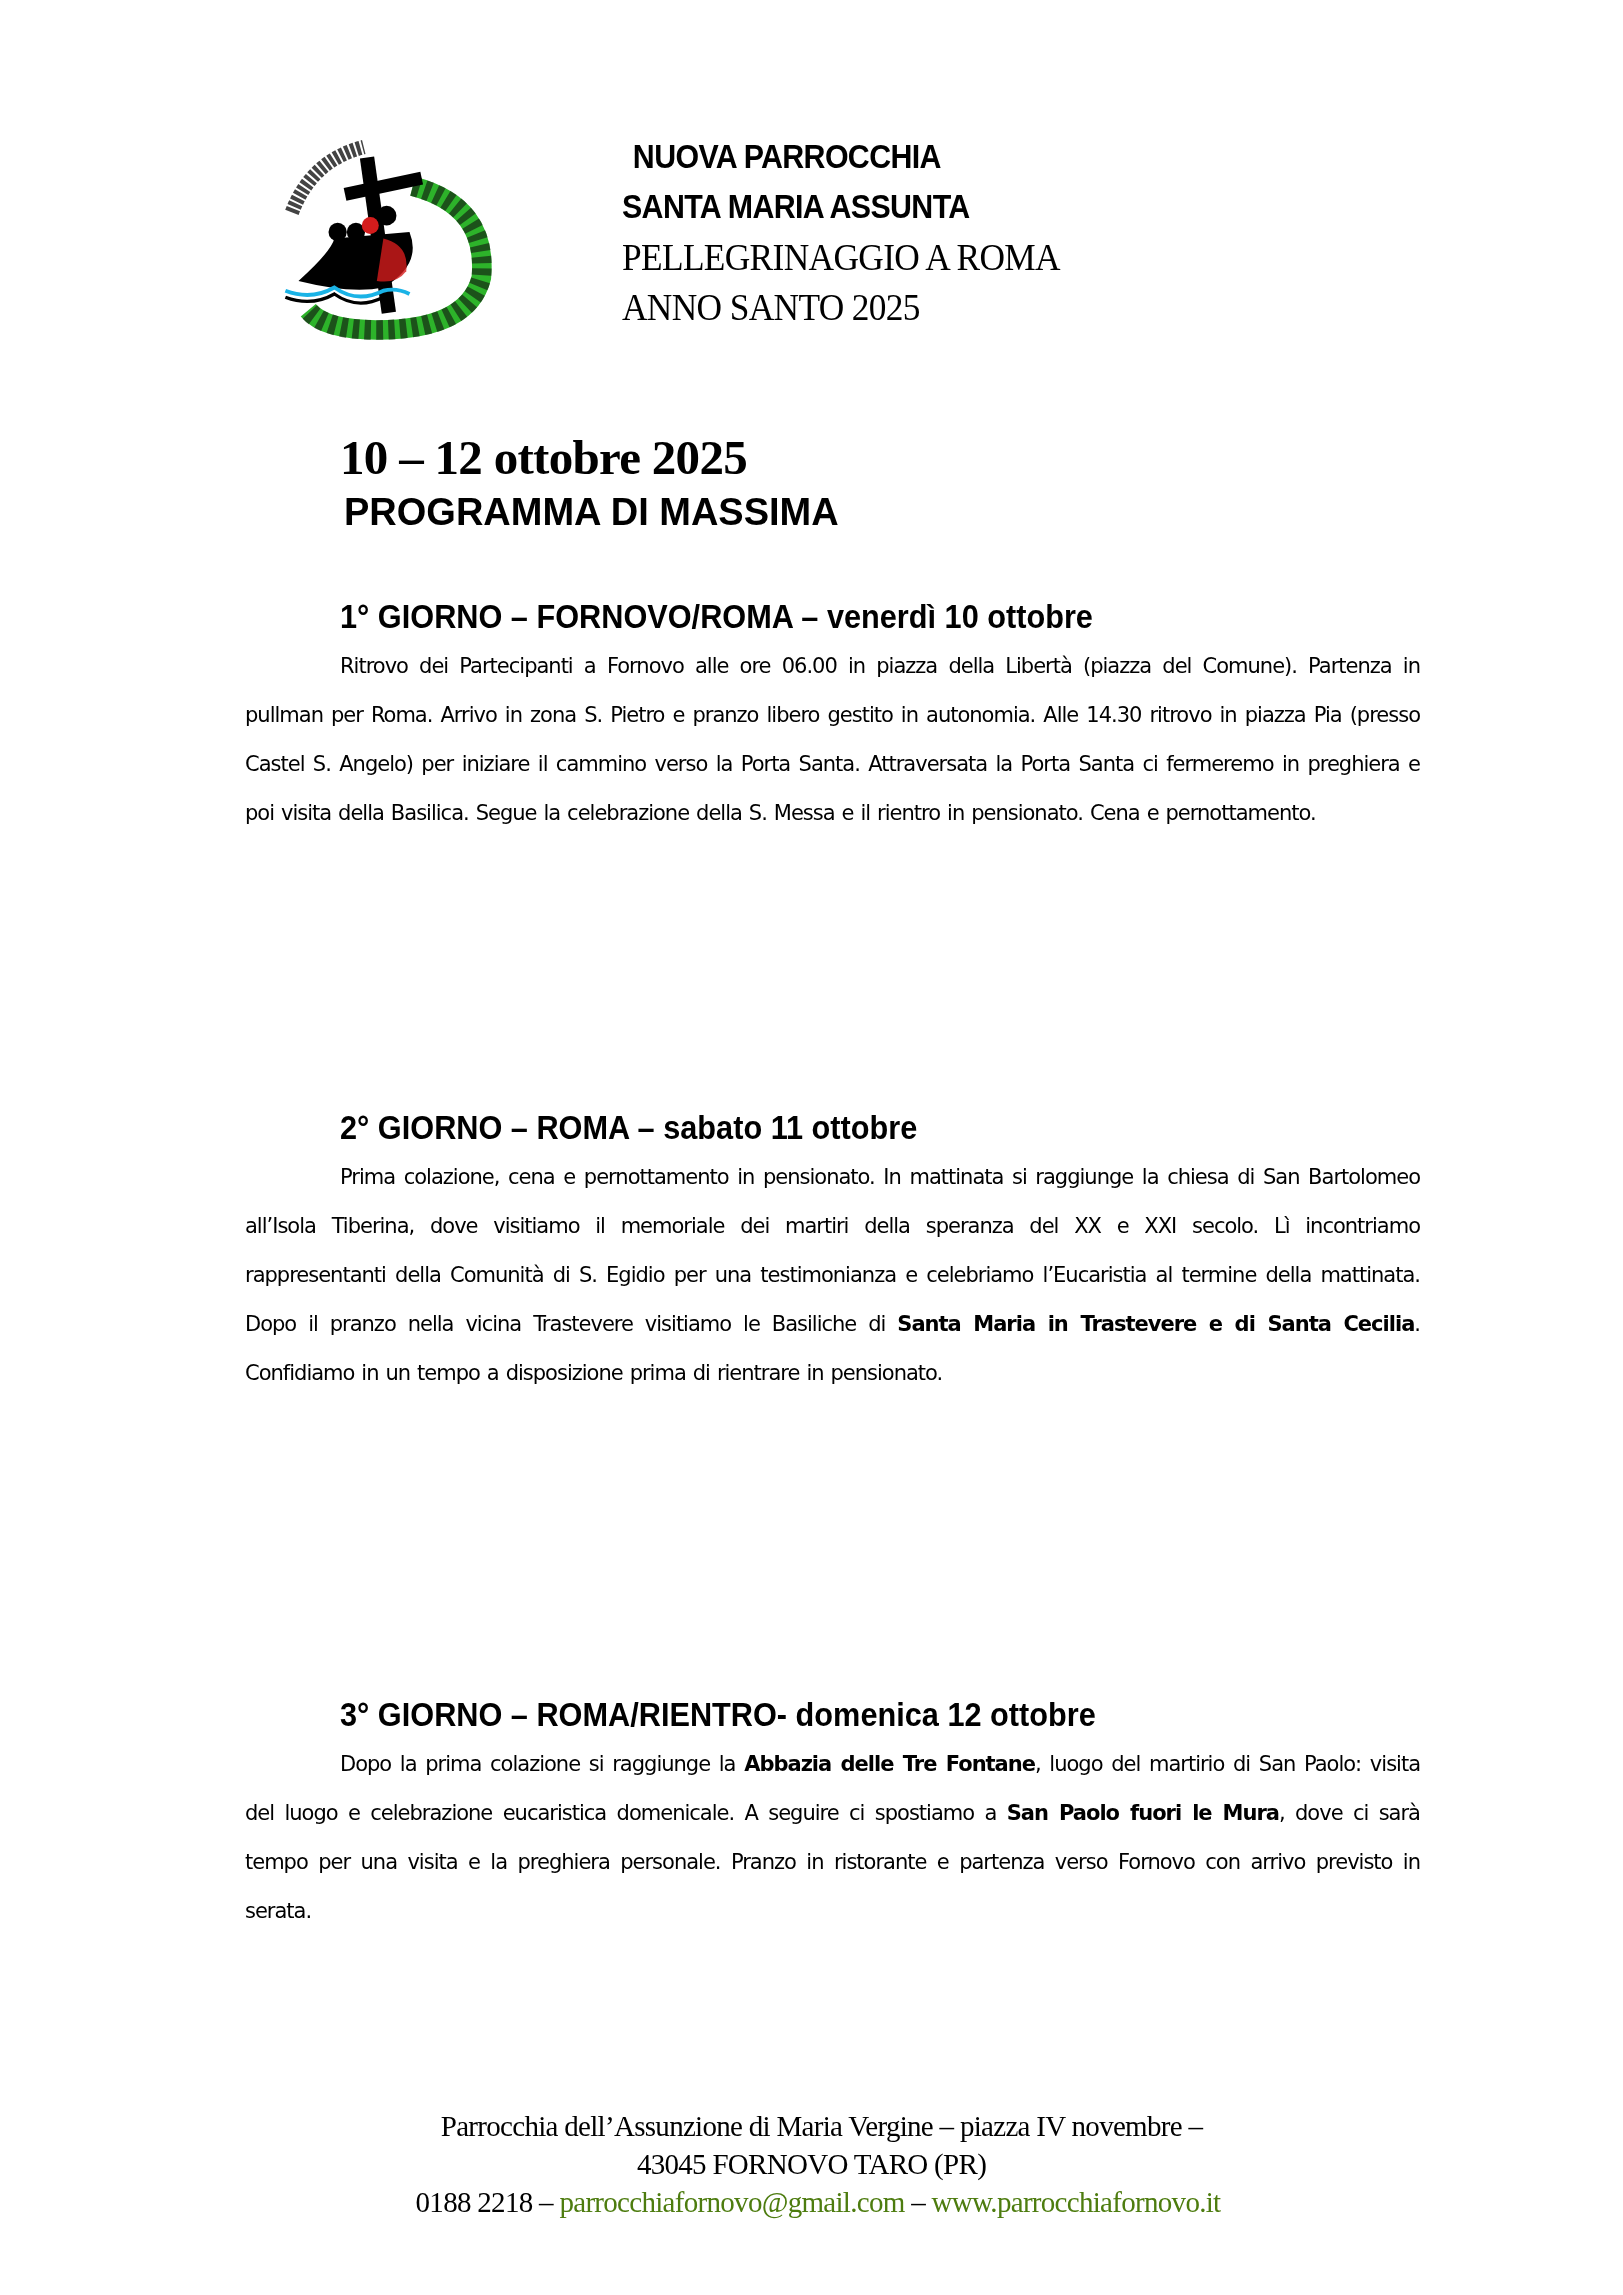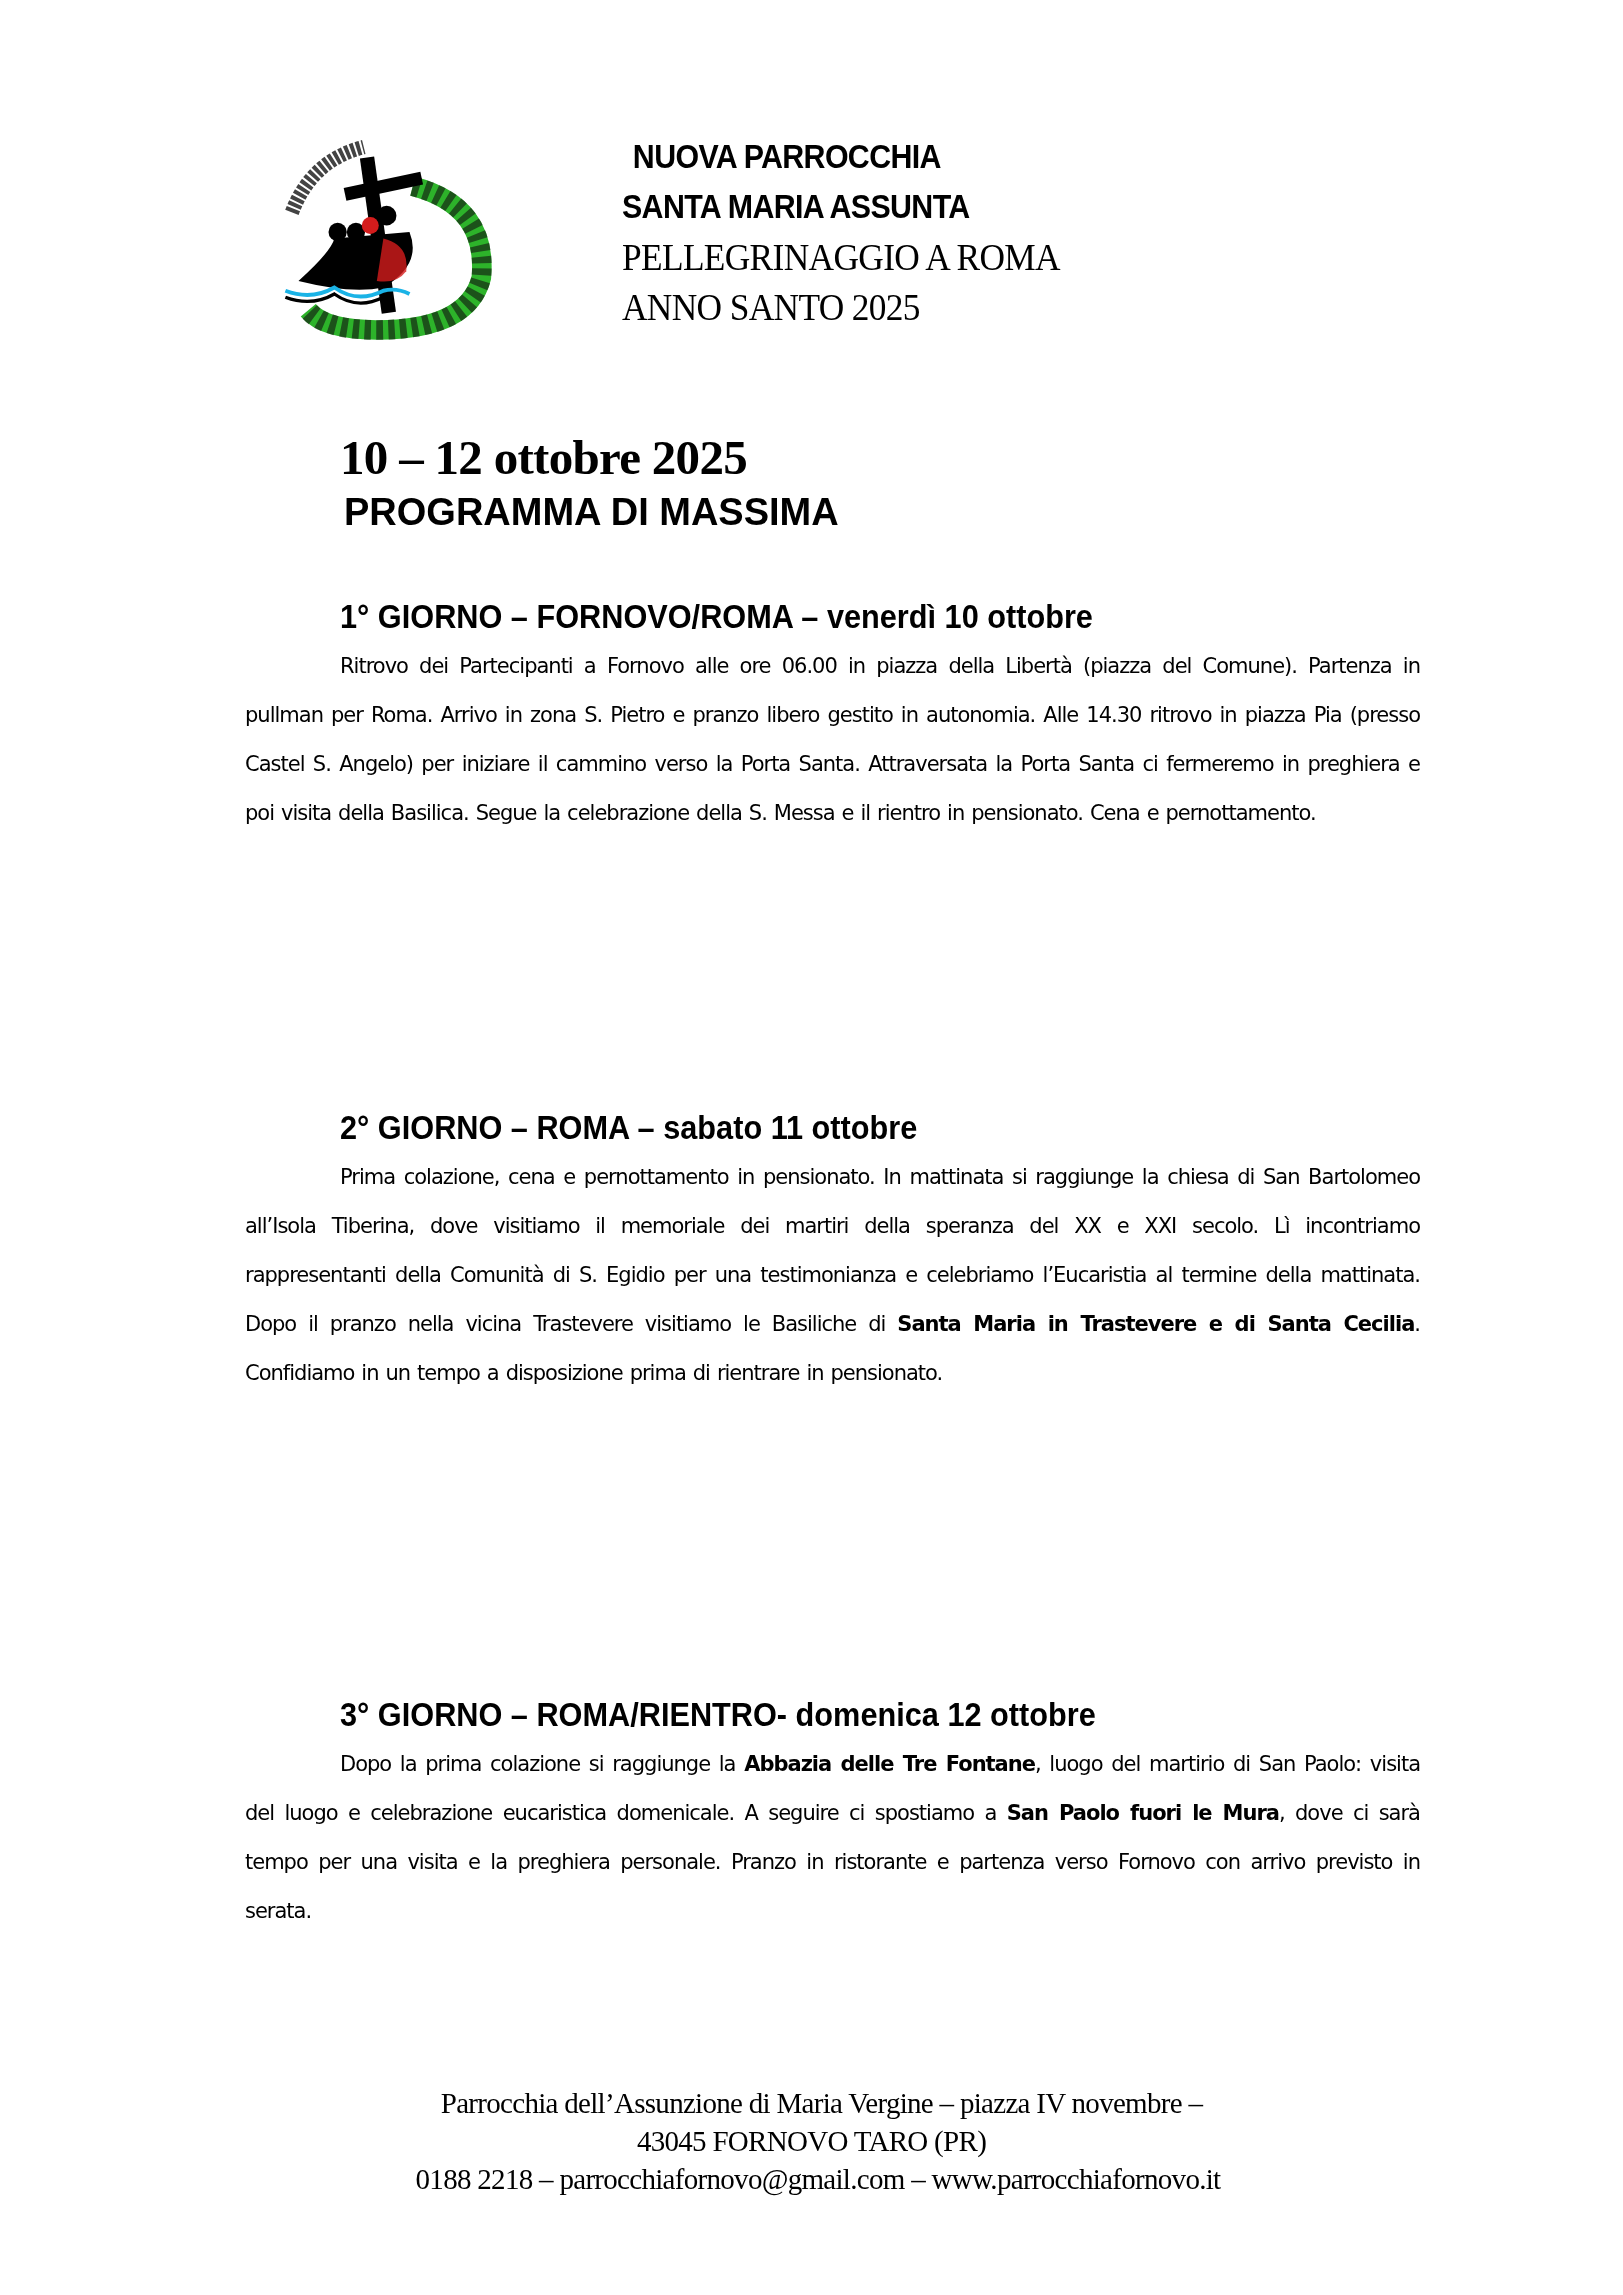--- a/index.html
+++ b/index.html
@@ -24,24 +24,24 @@
   .day-title { margin: 0 0 0 95px; font-family: "Liberation Sans", sans-serif; font-weight: bold; font-size: 33px; line-height: 50px; white-space: nowrap; transform: scaleX(0.93); transform-origin: left; }
   .day-body { margin: 0; font-family: "DejaVu Sans", sans-serif; font-size: 21px; line-height: 49px; text-align: justify; text-indent: 95px; letter-spacing: -1px; word-spacing: 1.3px; }
   .day-body b { font-weight: bold; }
 
   #day1 { top: 592px; }
   #day2 { top: 1103px; }
   #day3 { top: 1653px; margin-top: 37px; }
 
   
   .footer { position: absolute; left: 0; width: 1623px; top: 2084px; text-align: center; font-family: "Liberation Serif", serif; font-size: 29px; line-height: 38px; letter-spacing: -0.7px; }
-  .footer .f1 { display: block; padding-left: 20px; }
+  .footer .f1 { display: block; padding-left: 20px; margin-top: 23px; }
   .footer .f2 { display: block; }
   .footer .f3 { display: block; padding-left: 13px; }
-  .footer a { color: #000000; text-decoration: none; }
+  .footer a { color: #4d7c0f; text-decoration: none; }
 </style>
 </head>
 <body>
 
 <div class="page">
 
   <div class="logo">
     <svg width="226" height="209" viewBox="0 0 345 320">
 
       <path d="M30 120 Q60 40 140 20" fill="none" stroke="#222" stroke-width="22" stroke-dasharray="6 3" opacity="0.85"></path>

